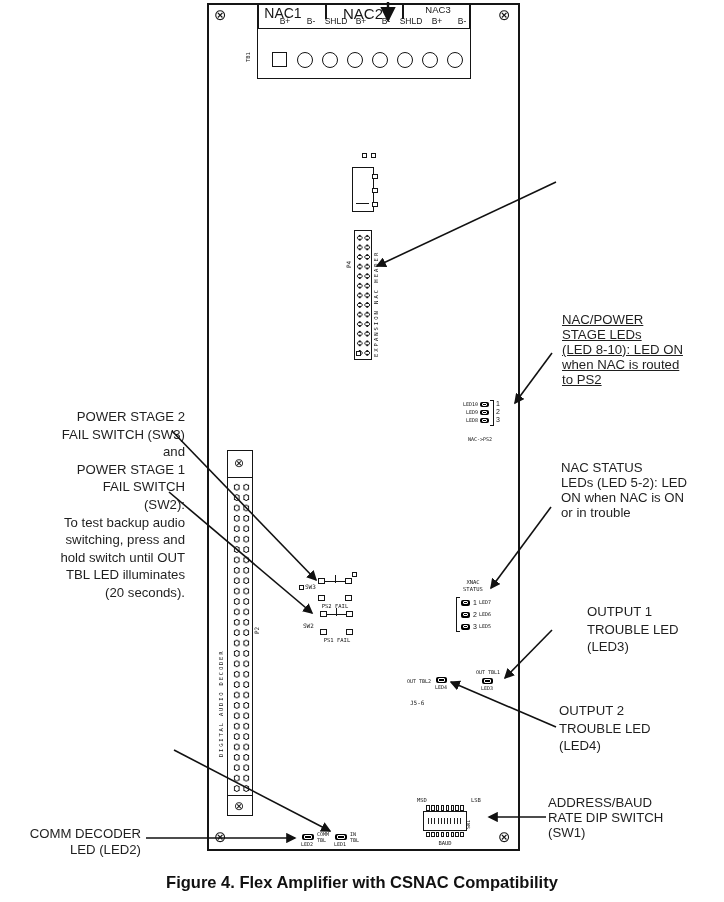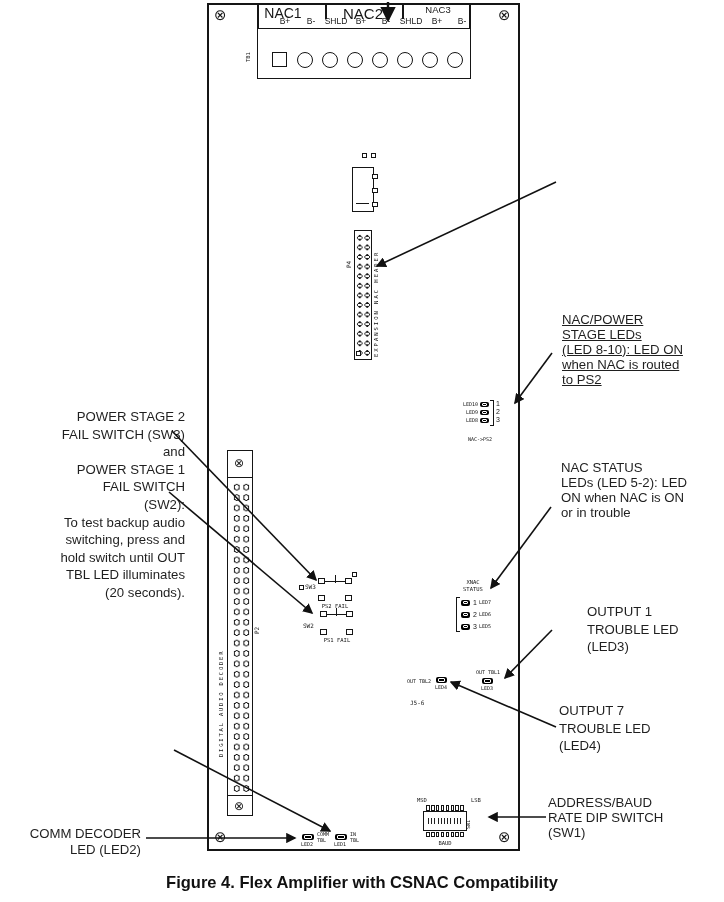--- a/index.html
+++ b/index.html
@@ -201,21 +201,21 @@
 (LED 8-10): LED ON
 when NAC is routed
 to PS2</div>
   <div class="callout" style="left:561px; top:460px; line-height:15px;">NAC STATUS
 LEDs (LED 5-2): LED
 ON when NAC is ON
 or in trouble</div>
   <div class="callout" style="left:559px; top:603px; line-height:17.6px;margin-left:28px;">OUTPUT 1
 TROUBLE LED
 (LED3)</div>
-  <div class="callout" style="left:559px; top:702px; line-height:17.6px;">OUTPUT 7
+  <div class="callout" style="left:559px; top:702px; line-height:17.6px;">OUTPUT 2
 TROUBLE LED
 (LED4)</div>
   <div class="callout" style="left:548px; top:795px; line-height:15px;">ADDRESS/BAUD
 RATE DIP SWITCH
 (SW1)</div>
   <div class="callout rgt" style="left:2px; top:408px; width:183px; line-height:17.6px;">POWER STAGE 2
 FAIL SWITCH (SW3)
 and
 POWER STAGE 1
 FAIL SWITCH

